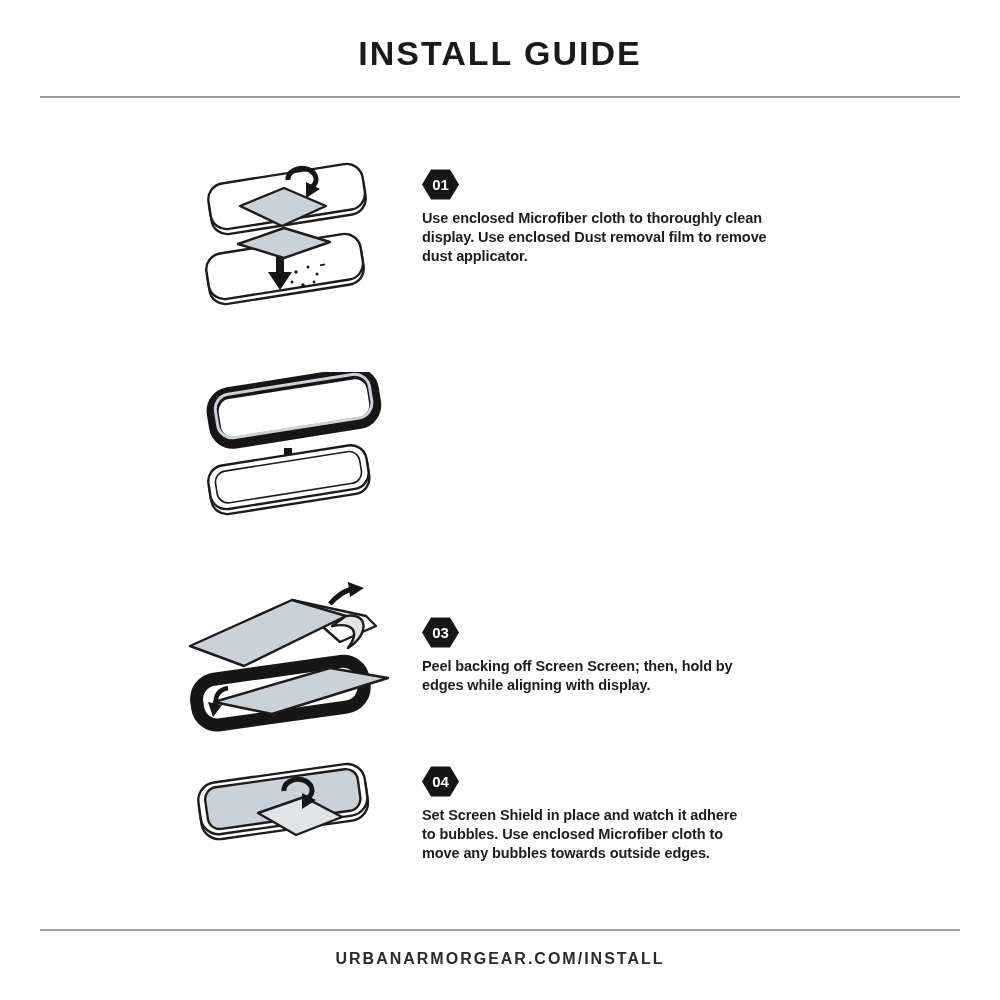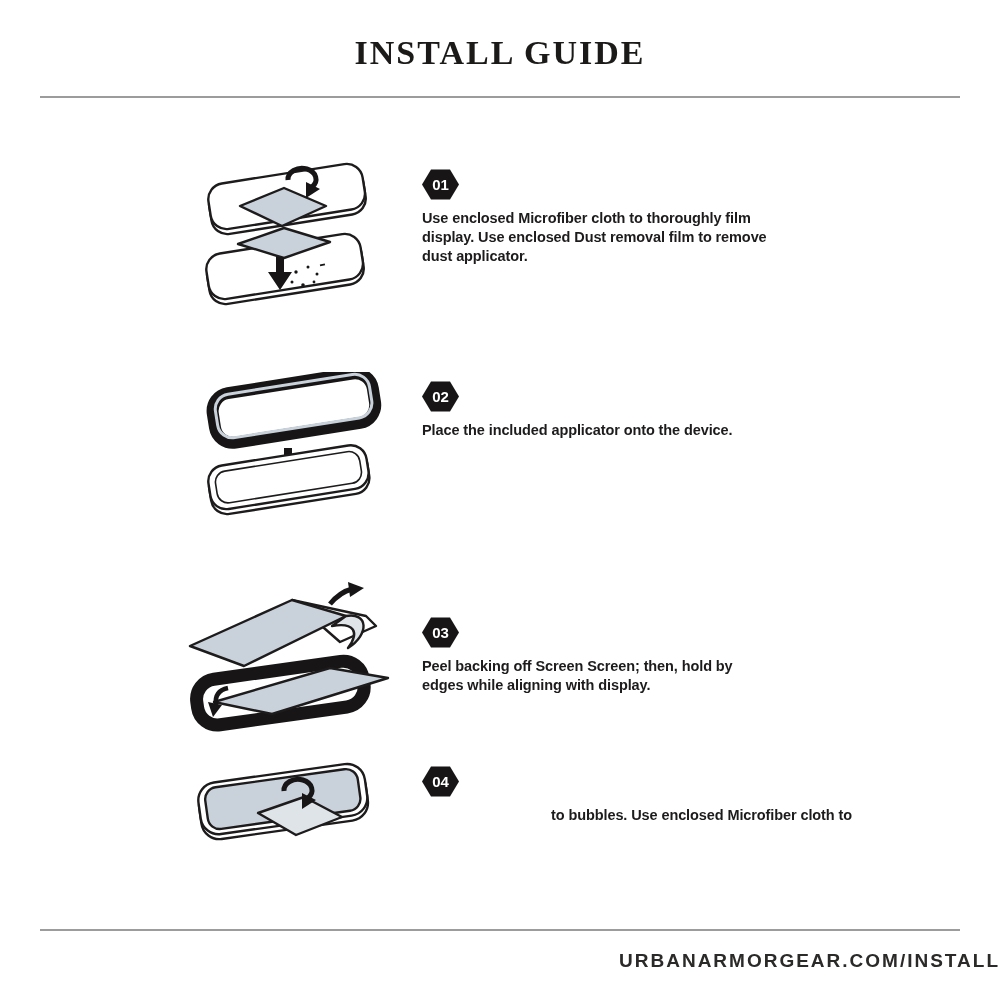--- a/index.html
+++ b/index.html
@@ -1,35 +1,35 @@
 <!DOCTYPE html>
 <html><head>
 <meta charset="utf-8">
 <style>
   html,body{margin:0;padding:0;background:#fff;}
   .page{position:relative;width:1000px;height:1000px;background:#ffffff;overflow:hidden;
         font-family:"Liberation Sans",sans-serif;color:#1d1b1b;}
   .title{position:absolute;top:34px;left:0;width:1000px;text-align:center;
-         font-size:34px;font-weight:bold;letter-spacing:2px;color:#1b1a19;font-family:Liberation Serif, serif;}
+         font-size:34px;font-weight:bold;letter-spacing:2px;color:#1b1a19;}
   .rule{position:absolute;left:40px;right:40px;height:2px;background:#9c9c9c;}
   .rule-top{top:96px;}
   .rule-bottom{top:929px;}
   .step{position:absolute;left:180px;display:flex;align-items:flex-start;}
   .illus{width:230px;flex:none;}
   .content{margin-left:12px;width:430px;}
   .badge{display:block;margin-bottom:8px;}
   .badge text{font-family:"Liberation Sans",sans-serif;font-weight:bold;font-size:15px;}
   .steptext{font-size:14.5px;font-weight:bold;line-height:19px;letter-spacing:-0.1px;color:#1d1b1b;}
   .steptext div{white-space:nowrap;}
   .step1{top:160px;} .step1 .content{padding-top:8px;}
   .step2{top:372px;} .step2 .content{padding-top:8px;}
   .step3{top:582px;} .step3 .content{padding-top:34px;}
-  .step4{top:755px;} .step4 .content{padding-top:10px;text-align:right;}
-  .footer-url{position:absolute;top:950px;left:0;width:1000px;text-align:right;
-              font-size:19px;font-weight:bold;letter-spacing:2px;color:#2b2a29;}
+  .step4{top:755px;} .step4 .content{padding-top:10px;}
+  .footer-url{position:absolute;top:950px;left:0;width:1000px;text-align:center;
+              font-size:16px;font-weight:bold;letter-spacing:2px;color:#2b2a29;}
   svg .ln{stroke:#1d1b1b;stroke-width:2.4;stroke-linejoin:round;}
   svg .fillw{fill:#ffffff;}
   svg .grey{fill:#c9d1da;}
   svg .greylt{fill:#dfe4e9;}
   svg .blk{fill:#171515;}
 </style>
 </head>
 <body>
 
 <div class="page">
@@ -67,50 +67,41 @@
           <rect x="140" y="104" width="5" height="1.8" transform="rotate(-12 142 105)"></rect>
         </g>
       </svg>
     </div>
     <div class="content">
       <svg class="badge" width="37" height="33" viewBox="0 0 37 33">
         <polygon points="0,16.5 9,1.5 28,1.5 37,16.5 28,31.5 9,31.5" fill="#171515"></polygon>
         <text x="18.5" y="22" text-anchor="middle" fill="#ffffff">01</text>
       </svg>
       <div class="steptext">
-        <div>Use enclosed Microfiber cloth to thoroughly film</div>
+        <div>Use enclosed Microfiber cloth to thoroughly clean</div>
         <div>display. Use enclosed Dust removal film to remove</div>
         <div>dust applicator.</div>
       </div>
     </div>
   </section>
 
   <section class="step step2">
     <div class="illus">
       <svg width="230" height="148" viewBox="0 0 230 148">
         <g transform="translate(30,24) rotate(-9)">
           <rect x="0" y="0" width="162" height="50" rx="18" fill="none" stroke="#171515" stroke-width="12"></rect>
           <rect x="3" y="1" width="156" height="44" rx="15" fill="none" stroke="#c9d1da" stroke-width="3"></rect>
         </g>
         <polygon points="104,76 112,76 112,90 120,90 108,108 96,90 104,90" class="blk"></polygon>
         <g transform="translate(26,96) rotate(-9)">
           <rect x="0" y="5" width="160" height="44" rx="16" class="ln fillw"></rect>
           <rect x="0" y="0" width="160" height="44" rx="16" class="ln fillw"></rect>
           <rect x="7" y="6" width="146" height="32" rx="11" fill="none" stroke="#1d1b1b" stroke-width="1.6"></rect>
         </g>
       </svg>
-    </div>
-    <div class="content">
-      <svg class="badge" width="37" height="33" viewBox="0 0 37 33">
-        <polygon points="0,16.5 9,1.5 28,1.5 37,16.5 28,31.5 9,31.5" fill="#171515"></polygon>
-        <text x="18.5" y="22" text-anchor="middle" fill="#ffffff">02</text>
-      </svg>
-      <div class="steptext">
-        <div>Place the included applicator onto the device.</div>
-      </div>
     </div>
   </section>
 
   <section class="step step3">
     <div class="illus">
       <svg width="235" height="170" viewBox="0 0 235 170">
 
         <polygon points="112,18 186,34 196,44 160,60" class="ln fillw"></polygon>
         <polygon points="10,64 112,18 166,34 64,84" class="ln grey"></polygon>
         <path d="M166,34 C188,30 190,52 168,66 C180,50 174,40 152,44 Z" class="ln greylt"></path>
@@ -155,21 +146,23 @@
           <polygon points="122,38 136,45 122,54" class="blk"></polygon>
         </g>
       </svg>
     </div>
     <div class="content">
       <svg class="badge" width="37" height="33" viewBox="0 0 37 33">
         <polygon points="0,16.5 9,1.5 28,1.5 37,16.5 28,31.5 9,31.5" fill="#171515"></polygon>
         <text x="18.5" y="22" text-anchor="middle" fill="#ffffff">04</text>
       </svg>
       <div class="steptext">
+        <div>Set Screen Shield in place and watch it adhere</div>
         <div>to bubbles. Use enclosed Microfiber cloth to</div>
+        <div>move any bubbles towards outside edges.</div>
       </div>
     </div>
   </section>
 
   <div class="rule rule-bottom"></div>
   <div class="footer-url">URBANARMORGEAR.COM/INSTALL</div>
 
 </div>
 
 </body></html>

